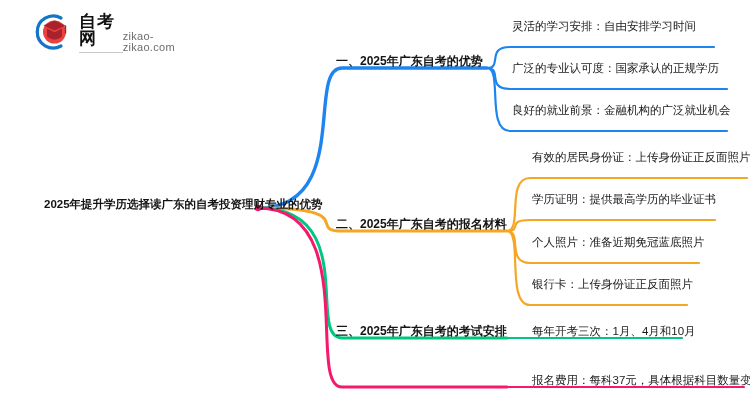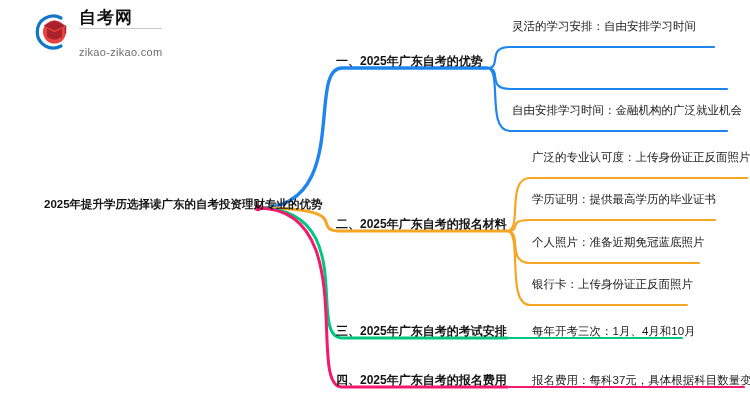--- a/index.html
+++ b/index.html
@@ -28,21 +28,20 @@
     gap: 7px;
   }
   #logo-mark {
     width: 42px;
     height: 42px;
     position: relative;
     flex: 0 0 auto;
   }
   #logo-text-wrap {
     display: flex;
-    flex-direction: column;
     justify-content: center;
     line-height: 1;
     padding-top: 2px;
   }
   #logo-title {
     font-size: 17px;
     font-weight: bold;
     color: #111111;
     letter-spacing: 1px;
     border-bottom: 1px solid #c9c9c9;
@@ -130,26 +129,26 @@
       <path d="M 507 338 C 523 338 505.65 338 530 338 L 682 338" fill="none" stroke="#00c77f" stroke-width="2.2" stroke-linecap="round"></path>
       <path d="M 258 208 C 360.48 208 306 387 342 387 L 507 387" fill="none" stroke="#f5186c" stroke-width="3" stroke-linecap="round"></path>
       <path d="M 507 387 C 523 387 505.65 387 530 387 L 744 387" fill="none" stroke="#f5186c" stroke-width="2.2" stroke-linecap="round"></path>
       <circle cx="258" cy="208" r="3.2" fill="#f5186c"></circle>
     </svg>
 
   <div class="node root-node" style="left:4px; top:198px;">2025年提升学历选择读广东的自考投资理财专业的优势</div>
 
   <div class="node branch-node" style="left:336px; top:55px;">一、2025年广东自考的优势</div>
   <div class="node leaf-node" style="left:512px; top:20px;">灵活的学习安排：自由安排学习时间</div>
-  <div class="node leaf-node" style="left:512px; top:104px;">自由安排学习时间：金融机构的广泛就业机会</div>
+  <div class="node leaf-node" style="left:512px; top:62px;">广泛的专业认可度：国家承认的正规学历</div>
+  <div class="node leaf-node" style="left:512px; top:104px;">良好的就业前景：金融机构的广泛就业机会</div>
 
   <div class="node branch-node" style="left:336px; top:218px;">二、2025年广东自考的报名材料</div>
-  <div class="node leaf-node" style="left:532px; top:151px;">广泛的专业认可度：上传身份证正反面照片</div>
+  <div class="node leaf-node" style="left:532px; top:151px;">有效的居民身份证：上传身份证正反面照片</div>
   <div class="node leaf-node" style="left:532px; top:236px;">个人照片：准备近期免冠蓝底照片</div>
   <div class="node leaf-node" style="left:532px; top:193px;">学历证明：提供最高学历的毕业证书</div>
   <div class="node leaf-node" style="left:532px; top:278px;">银行卡：上传身份证正反面照片</div>
 
   <div class="node branch-node" style="left:336px; top:325px;">三、2025年广东自考的考试安排</div>
   <div class="node leaf-node" style="left:532px; top:325px;">每年开考三次：1月、4月和10月</div>
 
-  <div class="node branch-node" style="left:336px; top:374px;">四、2025年广东自考的报名费用</div>
   <div class="node leaf-node" style="left:532px; top:374px;">报名费用：每科37元，具体根据科目数量变化</div>
 </div>
 
 </body></html>

